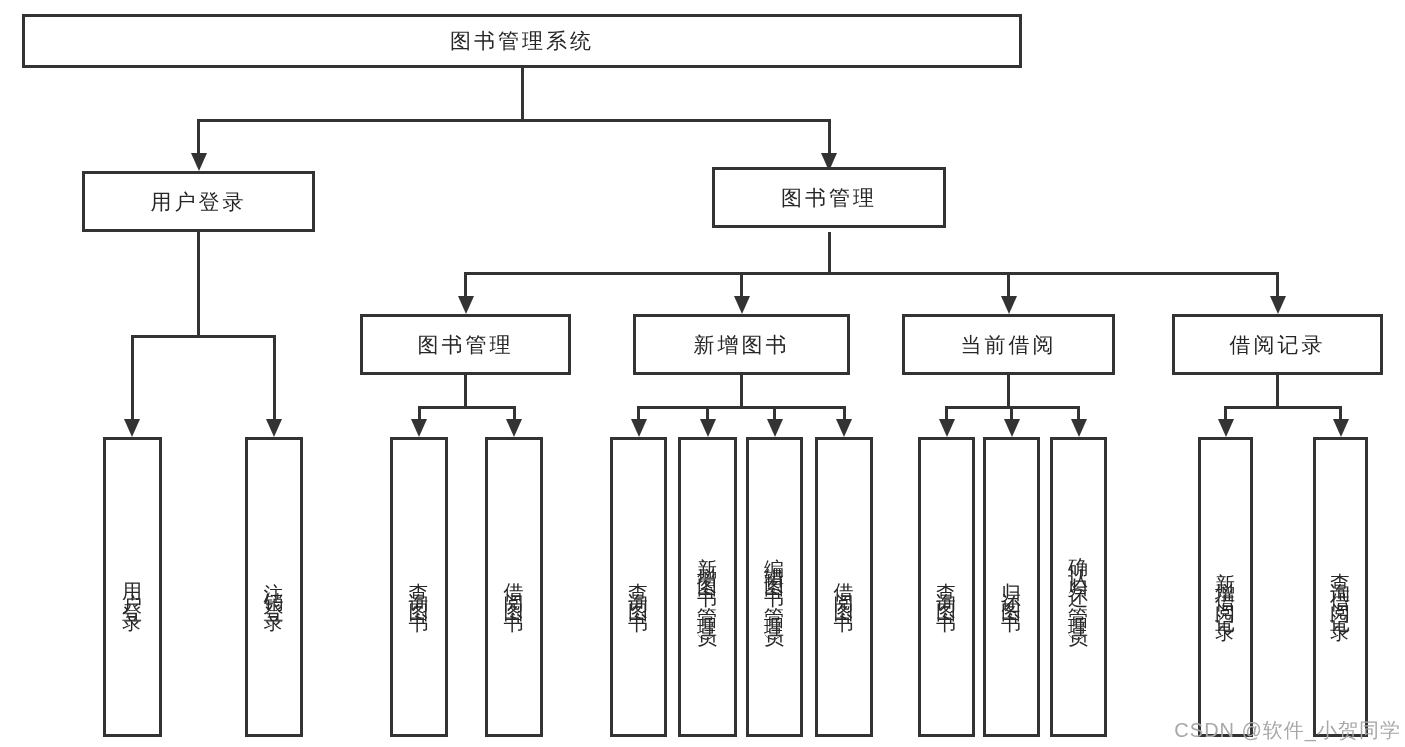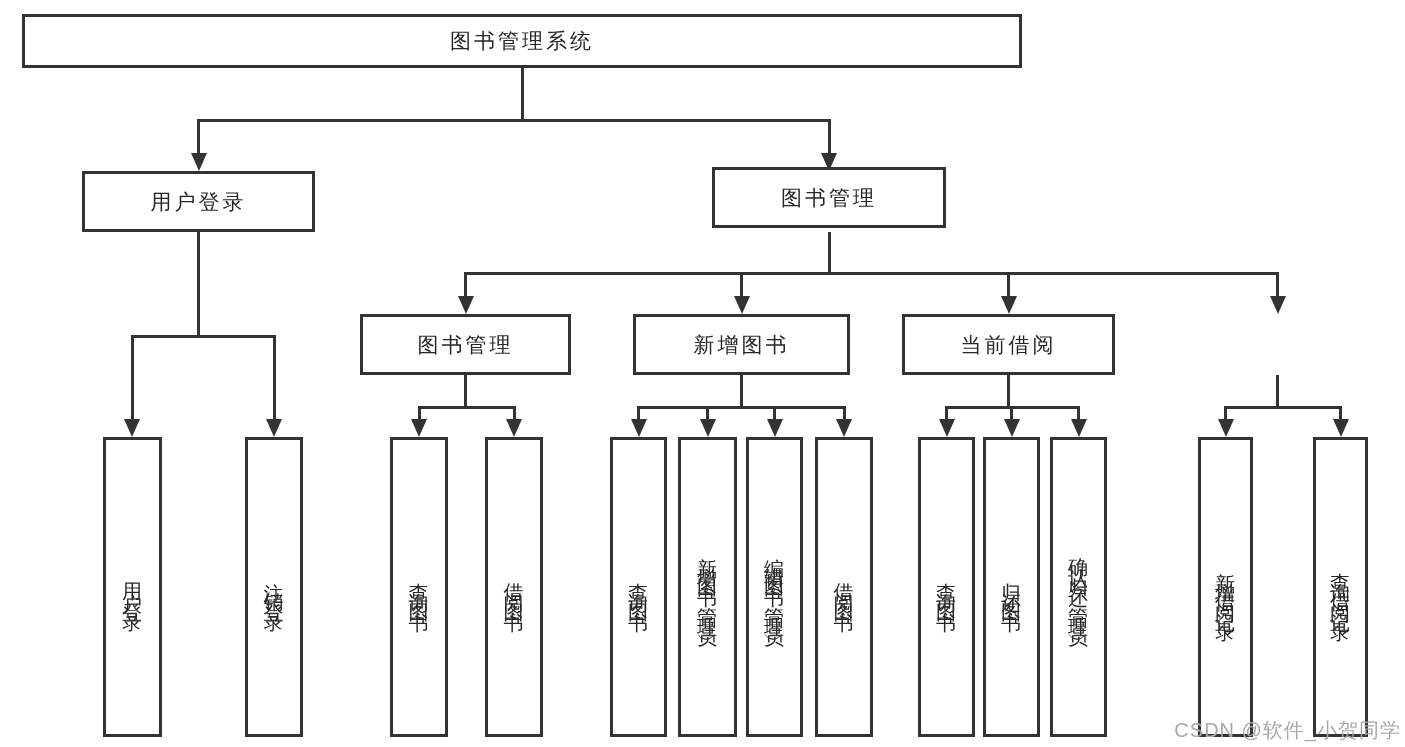--- a/index.html
+++ b/index.html
@@ -47,20 +47,23 @@
   </div>
 
   <div class="box h" style="left:360px;top:314px;width:211px;height:61px">
     <span class="lbl">图书管理</span>
   </div>
   <div class="box h" style="left:633px;top:314px;width:217px;height:61px">
     <span class="lbl">新增图书</span>
   </div>
   <div class="box h" style="left:902px;top:314px;width:213px;height:61px">
     <span class="lbl">当前借阅</span>
+  </div>
+  <div class="box h" style="left:1172px;top:314px;width:211px;height:61px">
+    <span class="lbl">借阅记录</span>
   </div>
 
   <div class="box v" style="left:103px;top:437px;width:59px;height:300px">
     <span class="lbl">用户登录</span>
   </div>
   <div class="box v" style="left:245px;top:437px;width:58px;height:300px">
     <span class="lbl">注销登录</span>
   </div>
 
   <div class="box v" style="left:390px;top:437px;width:58px;height:300px">

